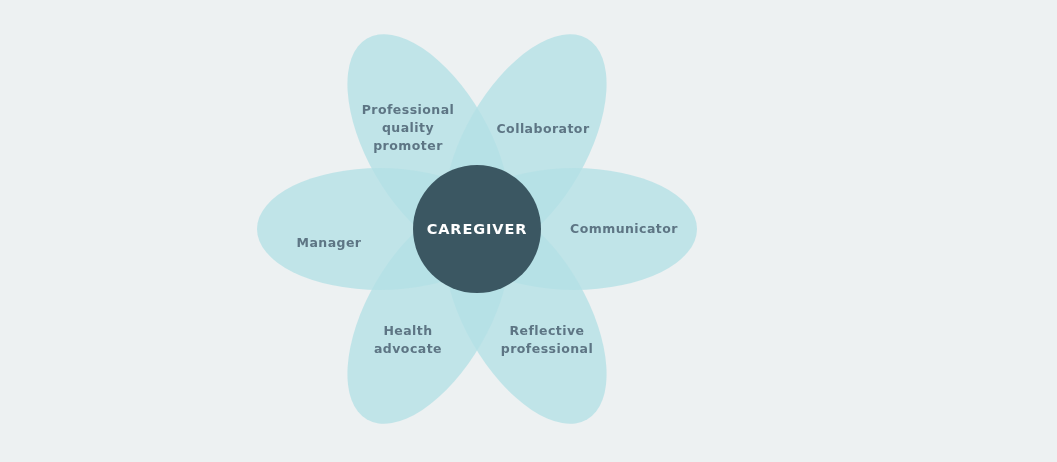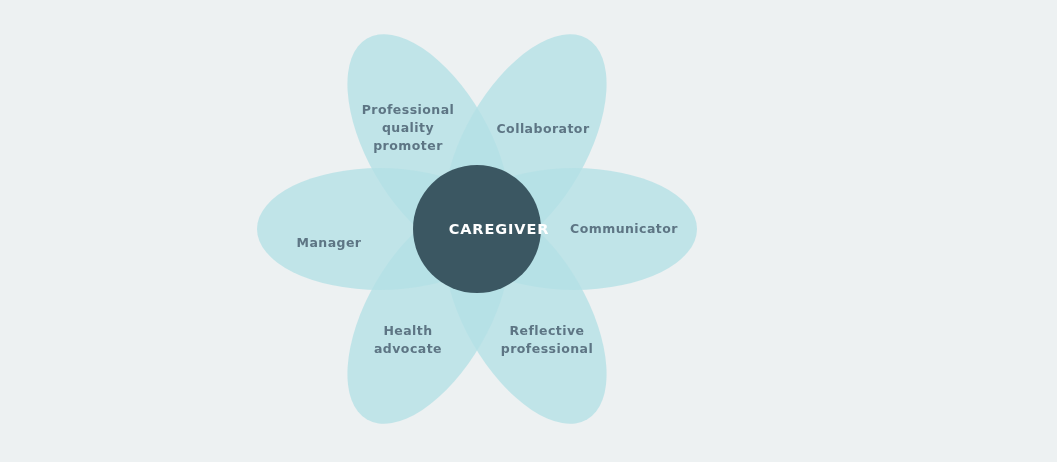--- a/index.html
+++ b/index.html
@@ -73,15 +73,15 @@
 quality
 promoter</div>
   <div class="petal-label" style="left: 543px; top: 129px; color: rgb(93, 117, 132);">Collaborator</div>
   <div class="petal-label" style="left: 624px; top: 229px; color: rgb(93, 117, 132);">Communicator</div>
   <div class="petal-label" style="left: 547px; top: 340px; color: rgb(93, 117, 132);">Reflective
 professional</div>
   <div class="petal-label" style="left: 408px; top: 340px; color: rgb(93, 117, 132);">Health
 advocate</div>
   <div class="petal-label" style="left: 329px; top: 243px; color: rgb(93, 117, 132);">Manager</div>
 
-  <div class="center-label" style="left: 477px; top: 229px; color: rgb(255, 255, 255); margin-left: 22px;">CAREGIVER</div>
+  <div class="center-label" style="left: 477px; top: 229px; color: rgb(255, 255, 255);">CAREGIVER</div>
 
 </div>
 
 </body></html>

